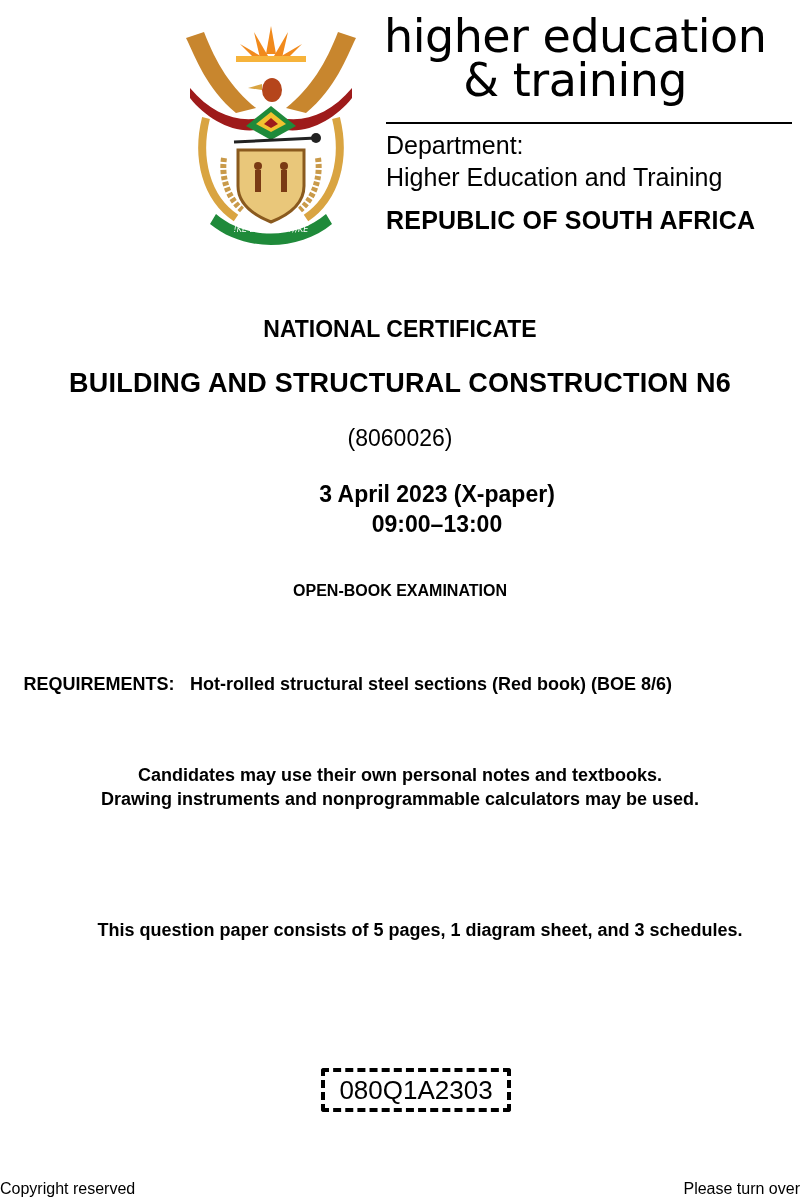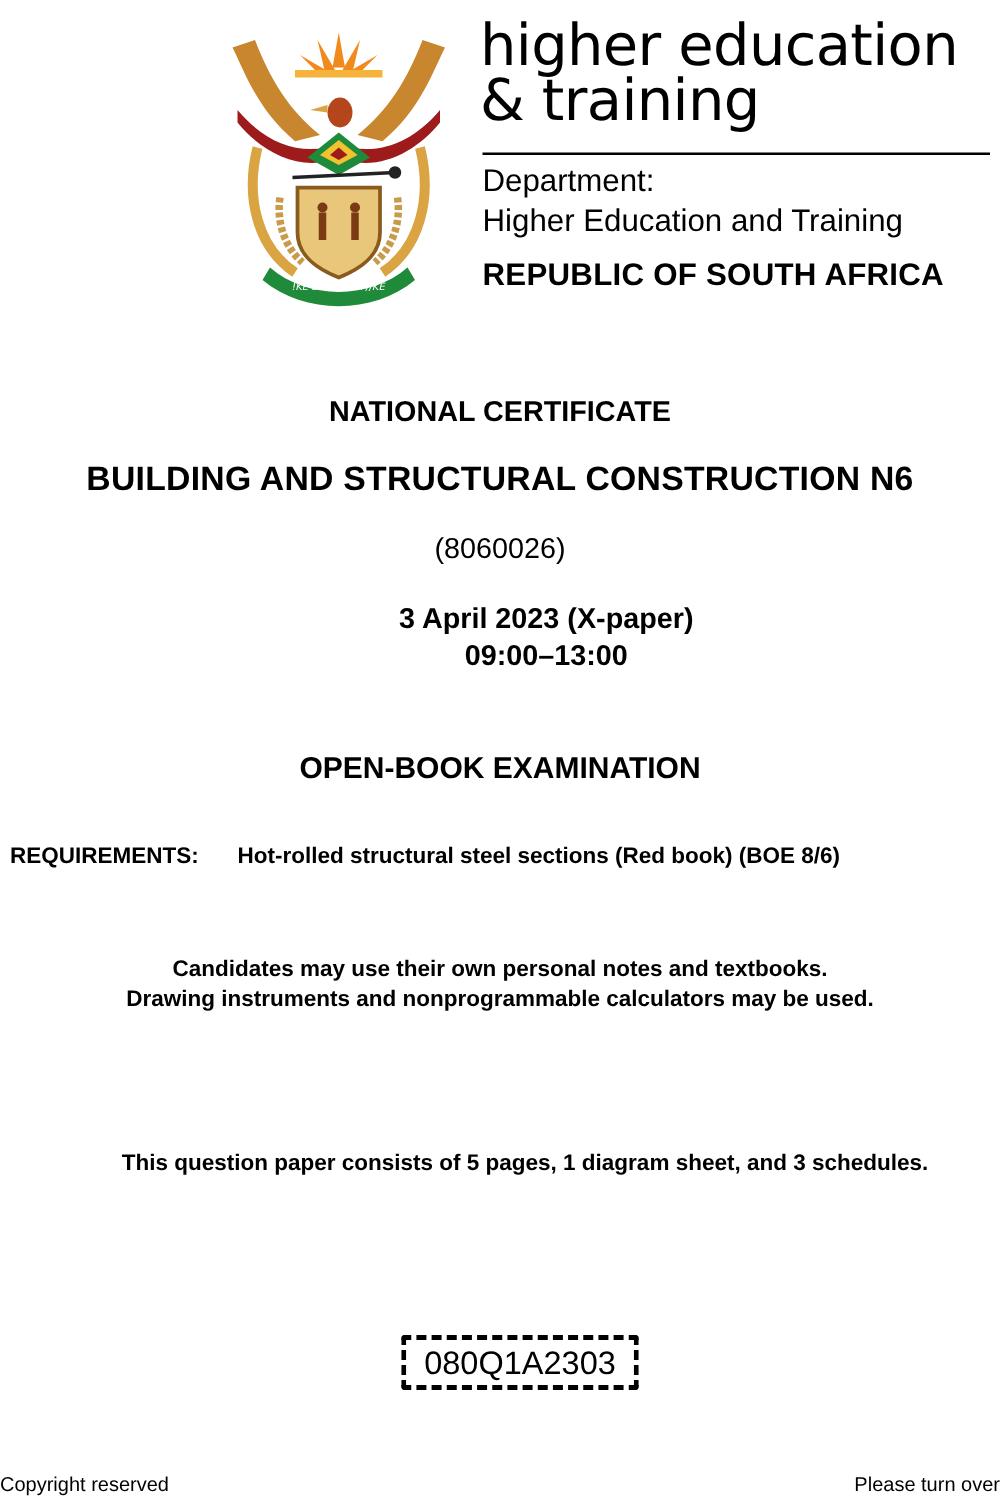--- a/index.html
+++ b/index.html
@@ -1,29 +1,29 @@
 <!DOCTYPE html>
 <html><head>
 <meta charset="utf-8">
 <style>
   html, body { margin: 0; padding: 0; background: #ffffff; }
   body { width: 800px; height: 1199px; position: relative; overflow: hidden; color: #000; font-family: "Liberation Sans", sans-serif; }
-  .abs { position: absolute; }
+  .abs { position: absolute; text-align: center; }
   .center { left: 0; width: 800px; text-align: center; }
   .logo { left: 176px; top: 18px; width: 190px; height: 228px; }
   .brand1 { left: 384px; top: 14px; font-family: "DejaVu Sans", sans-serif; font-size: 46px; line-height: 44px; letter-spacing: -0.5px; font-weight: normal; }
   .brand-rule { left: 386px; top: 122px; width: 406px; height: 2px; background: #000; }
   .dept1 { left: 386px; top: 130px; font-size: 25px; line-height: 30px; }
   .dept2 { left: 386px; top: 162px; font-size: 25px; line-height: 30px; }
   .dept3 { left: 386px; top: 204px; font-size: 25px; line-height: 32px; font-weight: bold; letter-spacing: 0.2px; }
   .h-nat { top: 316px; font-size: 23px; font-weight: bold; }
   .h-title { top: 368px; font-size: 27px; font-weight: bold; letter-spacing: 0.2px; }
   .h-code { top: 425px; font-size: 23px; }
   .h-date { top: 479px; font-size: 23px; font-weight: bold; line-height: 30px; padding-left: 37px; }
-  .h-obe { top: 582px; font-size: 24px; font-weight: bold; margin-top: 19px; }
+  .h-obe { top: 582px; font-size: 16px; font-weight: bold; }
   .req { left: 8px; top: 674px; font-size: 18px; font-weight: bold; }
   .req .lbl { display: inline-block; width: 182px; }
   .cand { top: 763px; font-size: 18px; font-weight: bold; line-height: 24px; }
   .consists { top: 920px; font-size: 18px; font-weight: bold; padding-left: 20px; }
   .codebox { left: 321px; top: 1068px; width: 190px; height: 44px; box-sizing: border-box; border: 4px dashed #000; border-radius: 3px; text-align: center; font-size: 26px; line-height: 36px; }
   .foot-left { left: 0; top: 1180px; font-size: 16px; }
   .foot-right { right: 0; top: 1180px; font-size: 16px; }
 </style>
 </head>
 <body>

